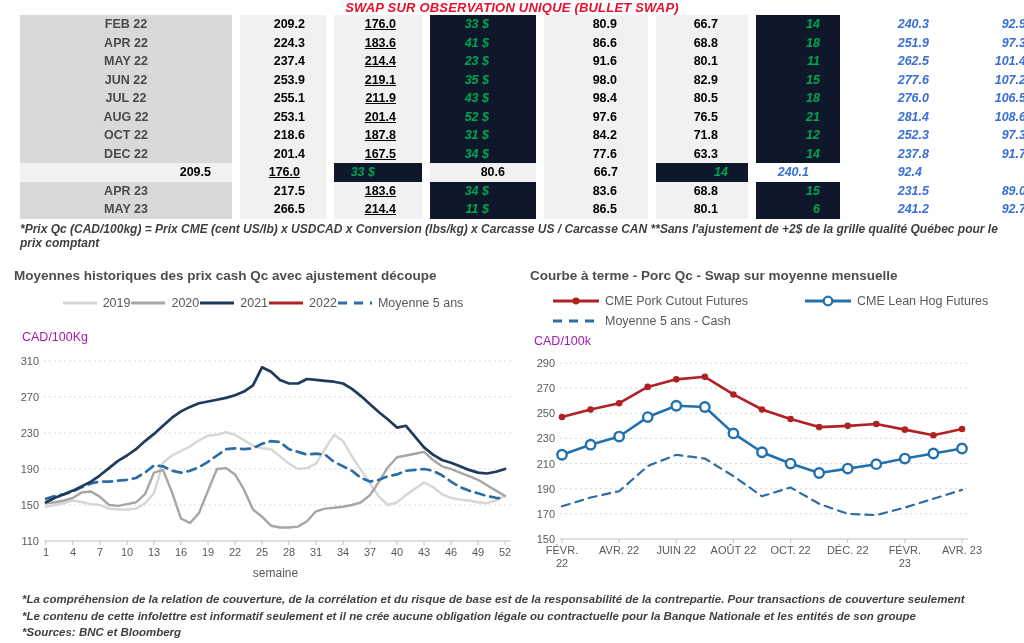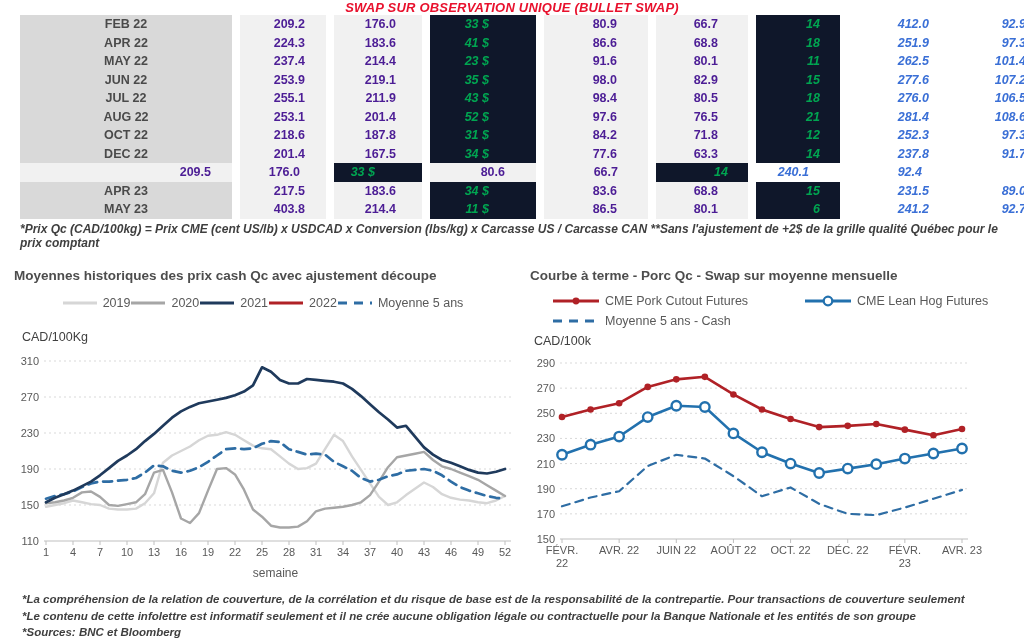--- a/index.html
+++ b/index.html
@@ -6,40 +6,40 @@
   body { width:1024px; height:643px; position:relative; font-family:"Liberation Sans", sans-serif; overflow:hidden; }
   .abs { position:absolute; }
 
   .report-title { top:0; left:0; width:1024px; text-align:center; font-size:13px; font-weight:bold; font-style:italic; color:#e8112d; letter-spacing:0.2px; }
 
   
   .swap-table { top:15px; left:20px; width:980px; }
   .trow { display:grid; grid-template-columns:212px 86px 88px 106px 104px 92px 84px 112px 96px; height:18.5px; align-items:center; font-size:12.5px; font-weight:bold;gap:8px; }
   .cell { height:100%; display:flex; align-items:center; box-sizing:border-box; }
   .c0 { background:#d9d9d9; justify-content:center; color:#4a4a4a; }
-  .cnum { background:#f1f1f1; justify-content:flex-end; color:#4c1d95;padding-left:11px; }
-  .c1 { padding-right:21px; } .c2 { padding-right:26px; }
+  .cnum { background:#f1f1f1; justify-content:flex-end; color:#000000;padding-left:11px; }
+  .c1 { padding-right:21px; } .c2 { padding-right:26px;text-decoration:underline; }
   .c4 { padding-right:31px; } .c5 { padding-right:30px; }
   .cgreen { background:#0f172a; justify-content:flex-end; color:#00a551; font-style:italic; }
   .c3 { padding-right:47px; } .c6 { padding-right:20px; }
   .cblue { background:#fff; justify-content:flex-end; color:#3a6fd6; font-style:italic; }
   .c7 { padding-right:31px; } .c8 { padding-right:38px; }
 
   .table-footnote { top:222px; left:20px; width:990px; font-size:12px; font-weight:bold; font-style:italic; color:#3f3f3f; line-height:1.2; }
 
   .chart-title { font-size:13.5px; font-weight:bold; color:#4d4d4d; }
   .lc-title { top:268px; left:14px; width:500px; }
   .rc-title { top:268px; left:530px; width:490px; }
 
   .legend { font-size:12.5px; color:#595959; }
   .lc-legend { top:296px; left:10px; width:505px; display:flex; justify-content:center; align-items:center; gap:0; }
   .rc-legend { top:294px; left:552px; width:460px; display:grid; grid-template-columns:252px auto; row-gap:6px; }
   .leg-item { display:flex; align-items:center; gap:5px; white-space:nowrap; }
 
-  .axis-unit { font-size:12.5px; color:#404040; }
+  .axis-unit { font-size:12.5px; color:#a21caf; }
   .lc-unit { top:330px; left:22px; }
   .rc-unit { top:334px; left:534px; }
 
   .lc-svg { top:346px; left:10px; }
   .rc-svg { top:346px; left:526px; }
 
   .footer { top:591px; left:22px; width:1000px; font-size:11.5px; font-weight:bold; font-style:italic; color:#3f3f3f; line-height:1.45; }
 </style>
 </head>
 <body>
@@ -48,21 +48,21 @@
 
 <div class="abs swap-table">
     <div class="trow">
       <div class="c0 cell">FEB 22</div>
       <div class="cnum cell c1">209.2</div>
       <div class="cnum cell c2">176.0</div>
       <div class="cgreen cell c3">33 $</div>
       <div class="cnum cell c4">80.9</div>
       <div class="cnum cell c5">66.7</div>
       <div class="cgreen cell c6">14</div>
-      <div class="cblue cell c7">412.0</div>
+      <div class="cblue cell c7">240.3</div>
       <div class="cblue cell c8">92.9</div>
     </div>
     <div class="trow">
       <div class="c0 cell">APR 22</div>
       <div class="cnum cell c1">224.3</div>
       <div class="cnum cell c2">183.6</div>
       <div class="cgreen cell c3">41 $</div>
       <div class="cnum cell c4">86.6</div>
       <div class="cnum cell c5">68.8</div>
       <div class="cgreen cell c6">18</div>
@@ -151,21 +151,21 @@
       <div class="cnum cell c2">183.6</div>
       <div class="cgreen cell c3">34 $</div>
       <div class="cnum cell c4">83.6</div>
       <div class="cnum cell c5">68.8</div>
       <div class="cgreen cell c6">15</div>
       <div class="cblue cell c7">231.5</div>
       <div class="cblue cell c8">89.0</div>
     </div>
     <div class="trow">
       <div class="c0 cell">MAY 23</div>
-      <div class="cnum cell c1">403.8</div>
+      <div class="cnum cell c1">266.5</div>
       <div class="cnum cell c2">214.4</div>
       <div class="cgreen cell c3">11 $</div>
       <div class="cnum cell c4">86.5</div>
       <div class="cnum cell c5">80.1</div>
       <div class="cgreen cell c6">6</div>
       <div class="cblue cell c7">241.2</div>
       <div class="cblue cell c8">92.7</div>
     </div>
   </div>
 

